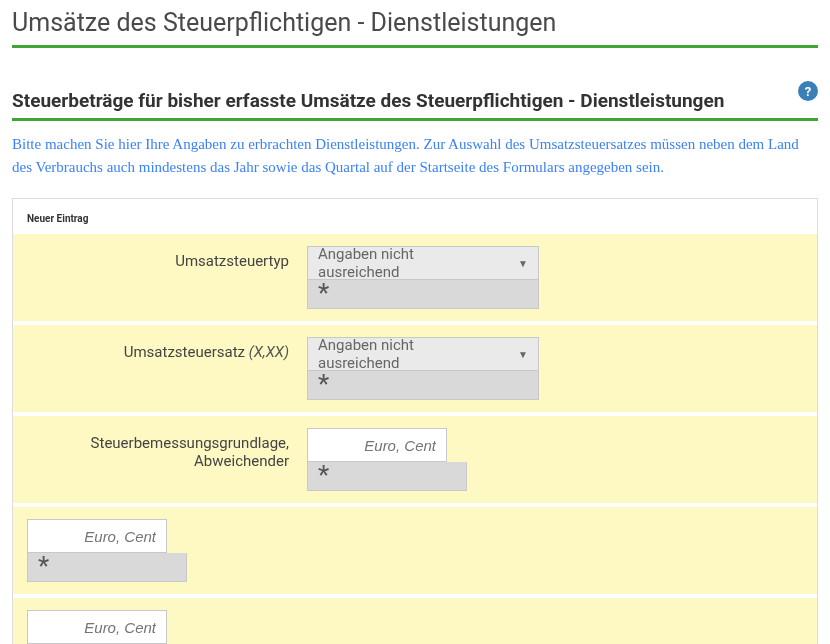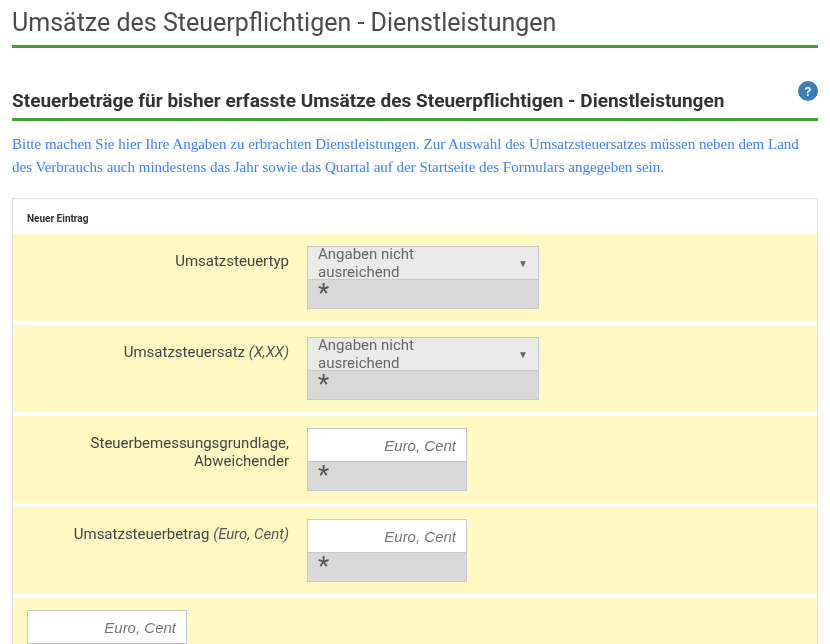--- a/index.html
+++ b/index.html
@@ -110,21 +110,21 @@
       background: #d9d9d9;
       border: 1px solid #c8c8c8;
       border-top: none;
       padding: 0 10px 2px 10px;
       font-size: 26px;
       font-weight: 400;
       color: #555;
       line-height: 1;
     }
     .text-input {
-      width: 160px;
+      width: 140px;
       height: 34px;
       border: 1px solid #c8c8c8;
       background: #fff;
       padding: 0 10px;
       font-size: 15px;
       font-style: italic;
       color: #999;
       text-align: right;
       outline: none;
     }
@@ -171,23 +171,20 @@
 
   <div class="form-row">
     <div class="form-label">Steuerbemessungsgrundlage, Abweichender</div>
     <div class="form-control-col">
       <input type="text" class="text-input" placeholder="Euro, Cent" style="">
       <div class="mandatory-strip narrow">*</div>
     </div>
   </div>
 
   <div class="form-row">
-    <div class="form-label">
-      <span>Umsatzsteuerbetrag </span><em>(Euro, Cent)</em>
-    </div>
     <div class="form-control-col">
       <input type="text" class="text-input" placeholder="Euro, Cent" style="">
       <div class="mandatory-strip narrow">*</div>
     </div>
   </div>
 
   <div class="form-row">
     <div class="form-control-col">
       <input type="text" class="text-input" placeholder="Euro, Cent" style="">
     </div>

